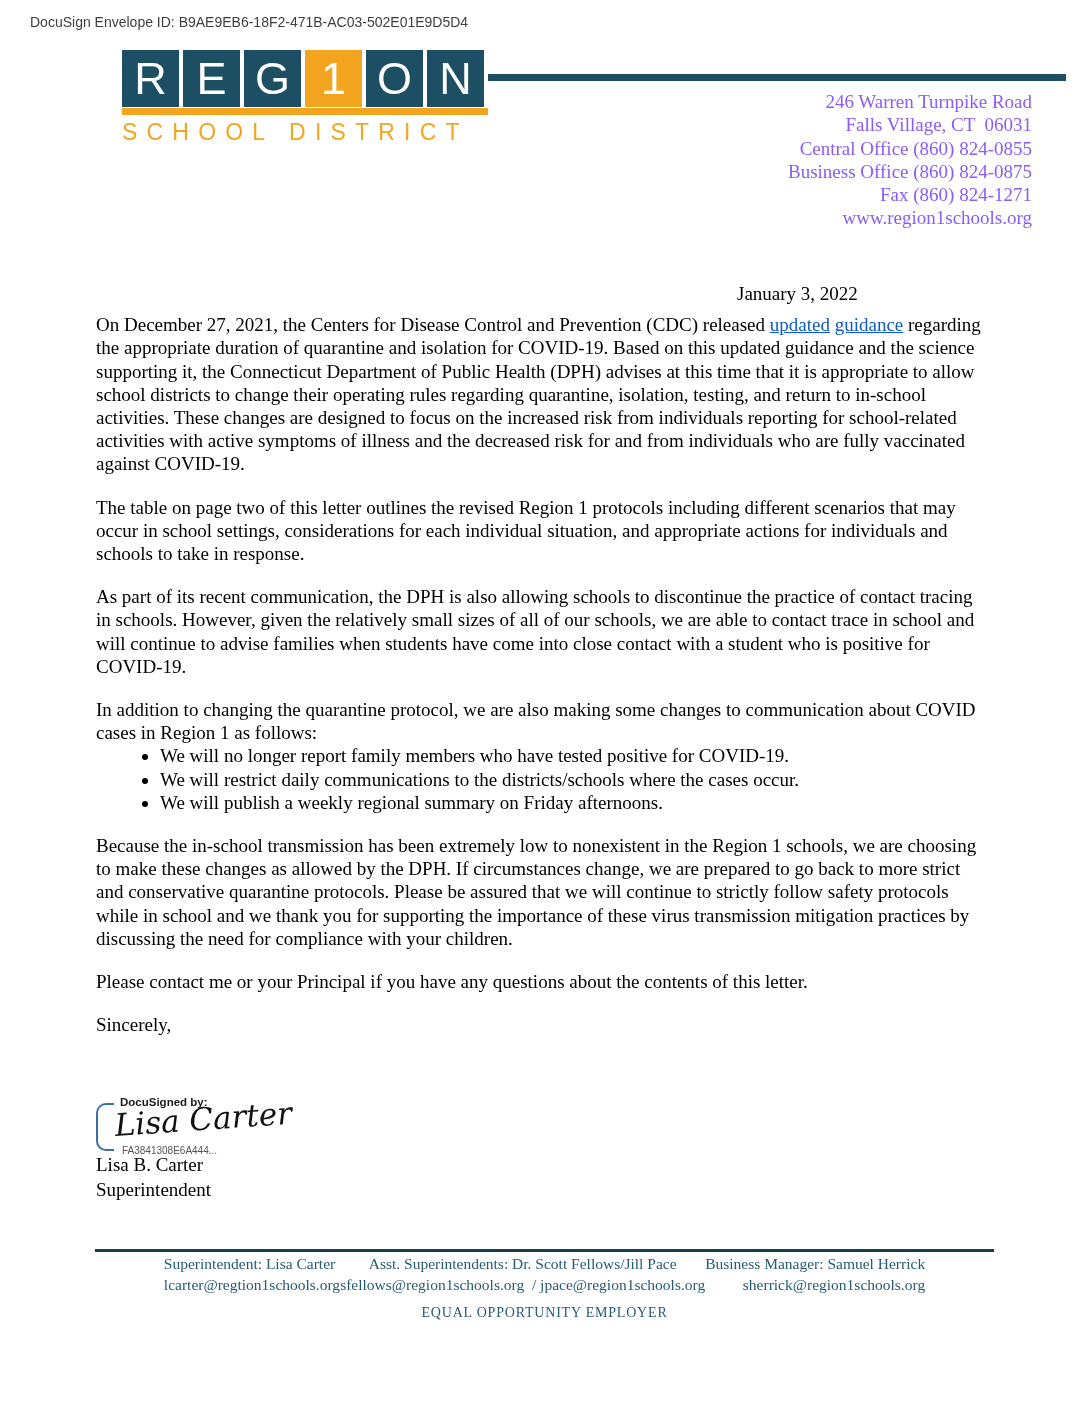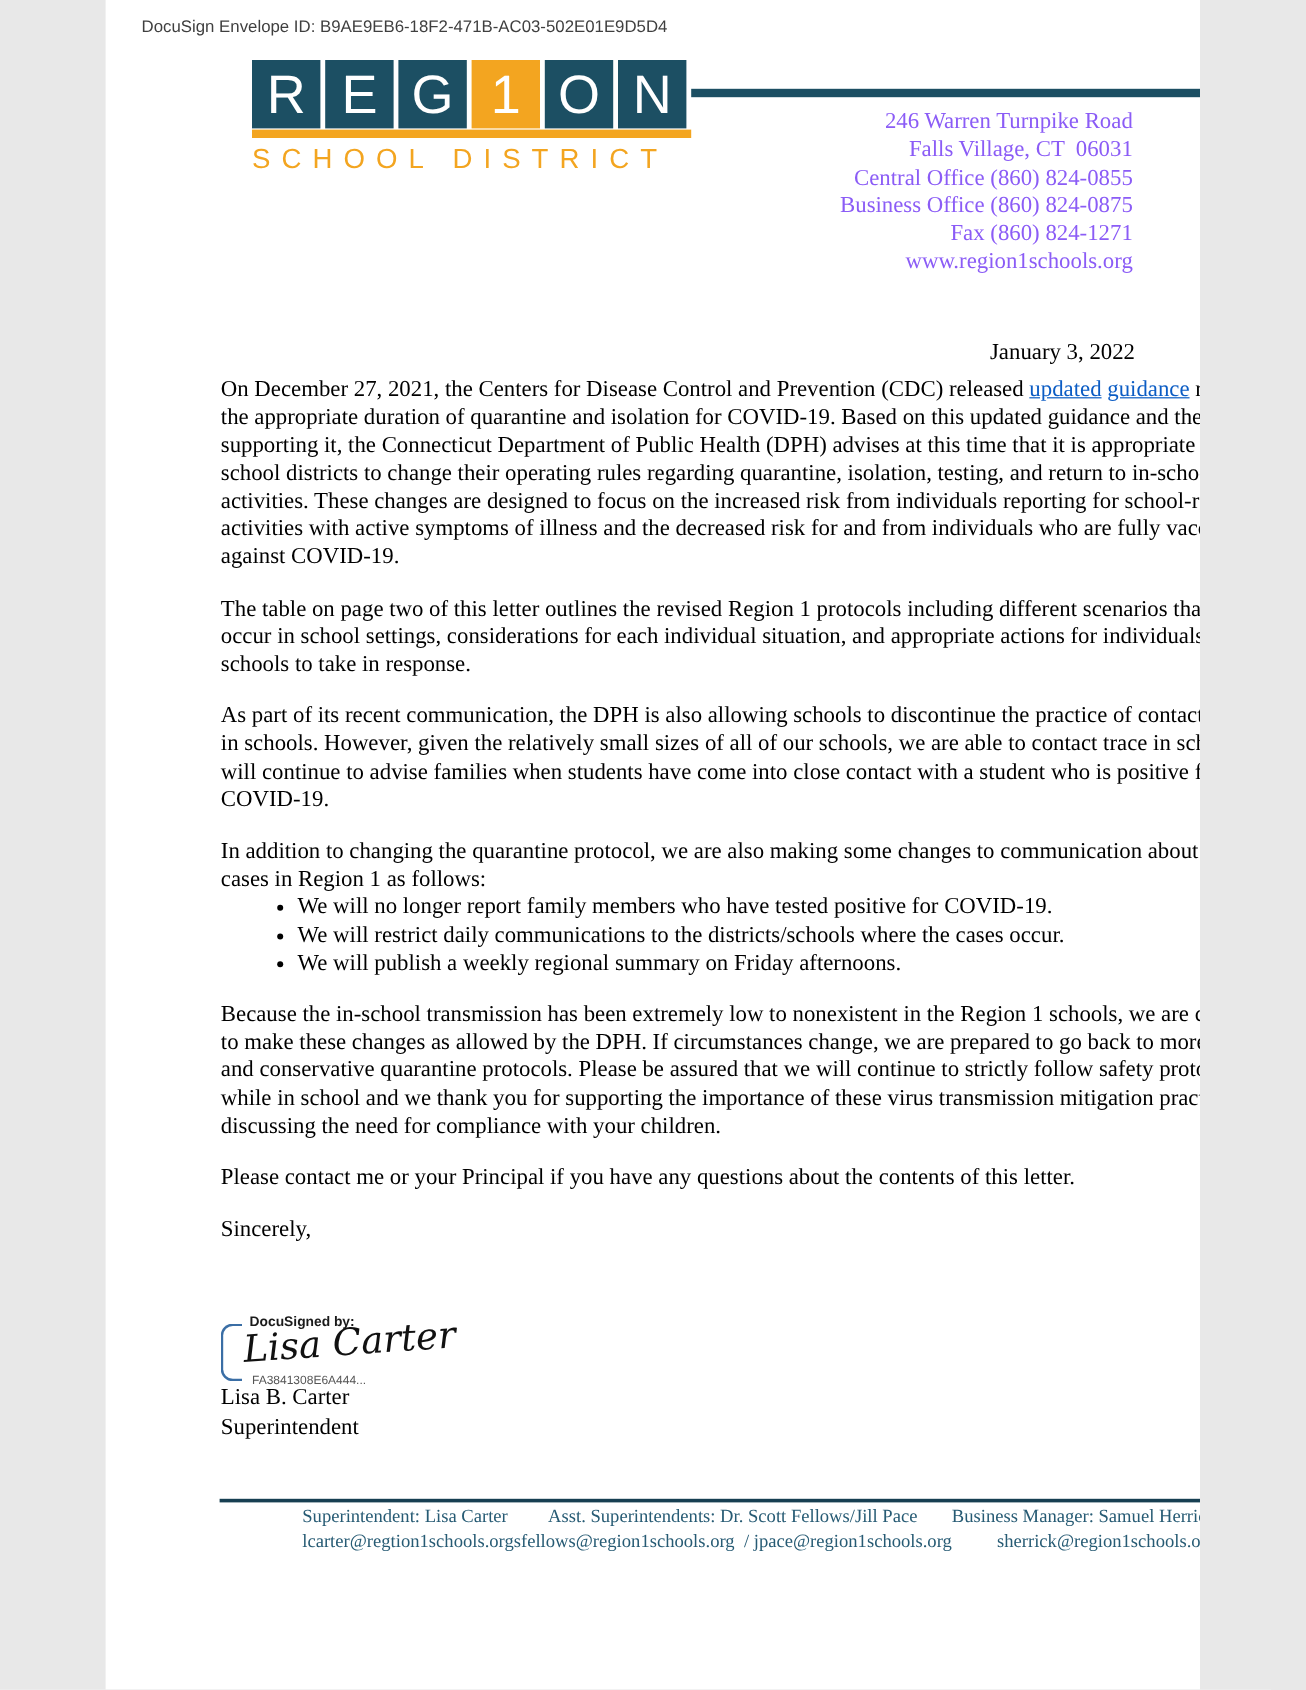--- a/index.html
+++ b/index.html
@@ -1,17 +1,17 @@
 <!DOCTYPE html>
 <html><head>
 <meta charset="utf-8">
 <style>
   html,body { margin:0; padding:0; background:#e8e8e8; }
   .page {
-    position:relative; width:912px; height:1408px; margin:0 auto;
+    position:relative; width:1088px; height:1408px; margin:0 auto;
     background:#ffffff; overflow:hidden;
     font-family:"Liberation Serif", serif; color:#000;
   }
   .pre { white-space:pre-wrap; }
 
   
   .docusign-id {
     position:absolute; left:30px; top:14px;
     font-family:"Liberation Sans", sans-serif; font-size:14px; color:#3f3f3f;
   }
@@ -165,14 +165,15 @@
     <div class="fcol c2">
       <div>Asst. Superintendents: Dr. Scott Fellows/Jill Pace</div>
       <div class="pre">sfellows@region1schools.org  / jpace@region1schools.org</div>
     </div>
     <div class="fcol c3">
       <div>Business Manager: Samuel Herrick</div>
       <div>sherrick@region1schools.org</div>
     </div>
   </div>
 
+  <div class="eoe">EQUAL OPPORTUNITY EMPLOYER</div>
 
 </div>
 
 </body></html>

